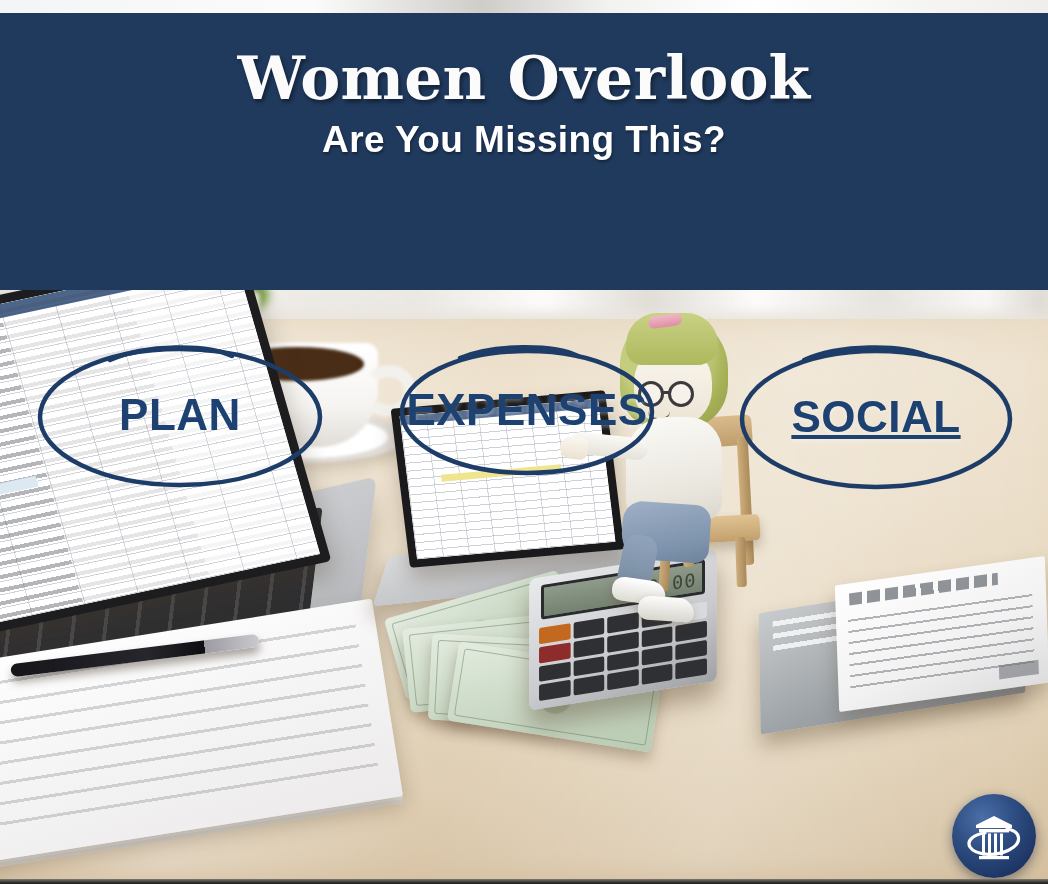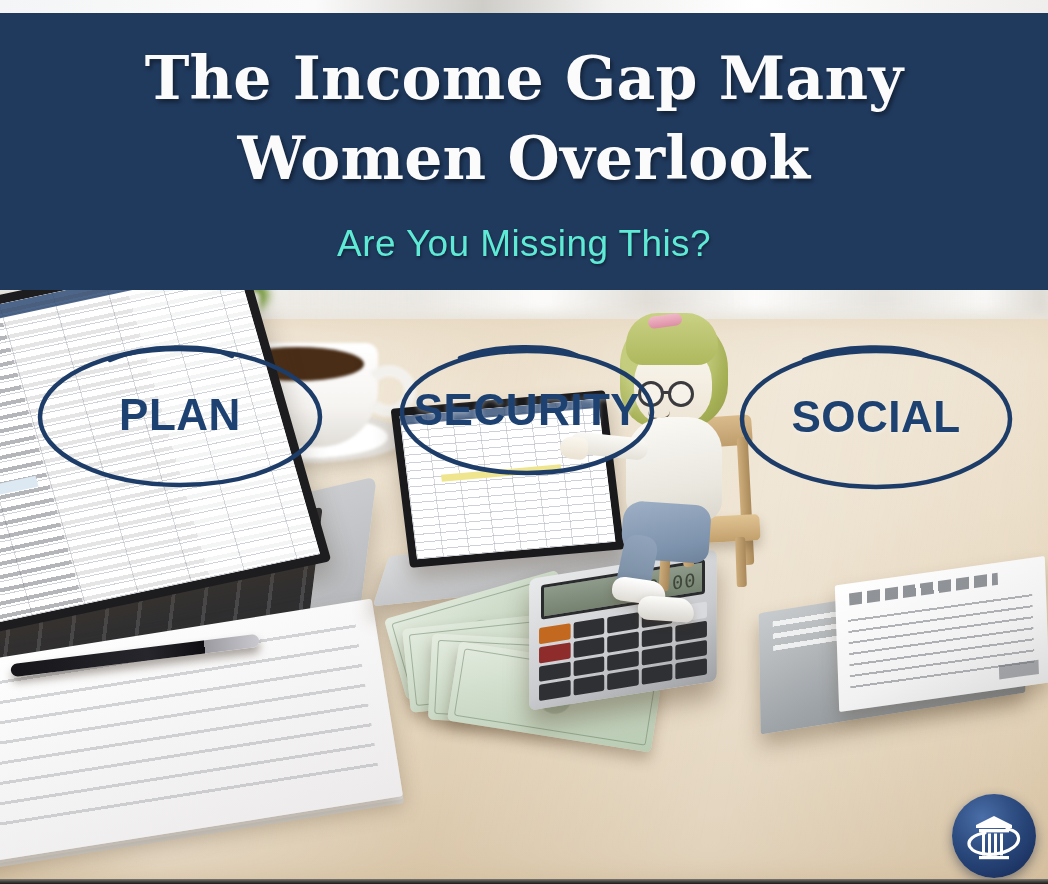--- a/index.html
+++ b/index.html
@@ -426,25 +426,24 @@
     margin-top:26px;
     font-family:"DejaVu Serif", serif;
     font-weight:bold;
     font-size:60px;
     line-height:1.33;
     color:#fbfbfc;
     letter-spacing:.2px;
     text-shadow:2px 3px 4px rgba(0,0,0,.45);
   }
   .subtitle {
-    margin-top:24px;
     font-family:"Liberation Sans", sans-serif;
-    font-weight:400;
+    font-weight:700;
     font-size:37px;
-    color:#5eead4;
+    color:#ffffff;
     letter-spacing:.4px;
     text-shadow:1px 2px 3px rgba(0,0,0,.40);
   }
 
   
   .callout { position:absolute; }
   .callout .ring { position:absolute; left:0; top:0; width:100%; height:100%; overflow:visible; }
   .callout .ring ellipse, .callout .ring path {
     fill:none;
     stroke:#1d3d68;
@@ -463,21 +462,21 @@
   .callout .ctext span { display:block; }
 
   #callout-income   { left:36px;  top:342px; width:288px; height:146px; }
   #callout-income .ctext   { font-size:44px; }
   #callout-income .ctext span + span { margin-top:12px; }
 
   #callout-expenses { left:398px; top:344px; width:258px; height:132px; }
   #callout-expenses .ctext { font-size:44px; }
 
   #callout-ss       { left:738px; top:344px; width:276px; height:146px; }
-  #callout-ss .ctext { font-size:44px; }
+  #callout-ss .ctext { font-size:44px;text-decoration:underline; }
   #callout-ss .ctext span + span { margin-top:4px; }
 
   
   .logo {
     position:absolute; right:12px; bottom:6px;
     width:84px; height:84px; border-radius:50%;
     background:radial-gradient(circle at 36% 28%, #4a6ea8 0%, #2d4c80 42%, #1d3666 75%, #16294e 100%);
     box-shadow:0 4px 12px rgba(20,28,48,.45);
     display:flex; align-items:center; justify-content:center;
   }
@@ -590,21 +589,20 @@
     <div class="booklet-under-txt"></div>
     <div class="booklet-top">
       <div class="booklet-title"></div>
       <div class="booklet-body"></div>
       <div class="booklet-badge"></div>
     </div>
   </div>
 
   <div class="banner">
     <div class="title">
-      <div>The Income Gap Many</div>
       <div>Women Overlook</div>
     </div>
     <div class="subtitle">Are You Missing This?</div>
   </div>
 
   <div class="callout" id="callout-income">
     <svg class="ring" viewBox="0 0 288 146" preserveAspectRatio="none">
       <ellipse cx="144" cy="75" rx="140" ry="68" stroke-width="4.5"></ellipse>
       <path d="M74 18 C110 2, 172 2, 196 14" stroke-width="4.5"></path>
     </svg>
@@ -612,21 +610,21 @@
       <span>PLAN</span>
     </div>
   </div>
 
   <div class="callout" id="callout-expenses">
     <svg class="ring" viewBox="0 0 258 132" preserveAspectRatio="none">
       <ellipse cx="129" cy="68" rx="125" ry="61" stroke-width="4.5"></ellipse>
       <path d="M62 14 C96 0, 156 0, 180 12" stroke-width="4.5"></path>
     </svg>
     <div class="ctext">
-      <span>SECURITY</span>
+      <span>EXPENSES</span>
     </div>
   </div>
 
   <div class="callout" id="callout-ss">
     <svg class="ring" viewBox="0 0 276 146" preserveAspectRatio="none">
       <ellipse cx="138" cy="75" rx="134" ry="68" stroke-width="4.5"></ellipse>
       <path d="M66 16 C102 0, 164 0, 190 12" stroke-width="4.5"></path>
     </svg>
     <div class="ctext">
       <span>SOCIAL</span>

